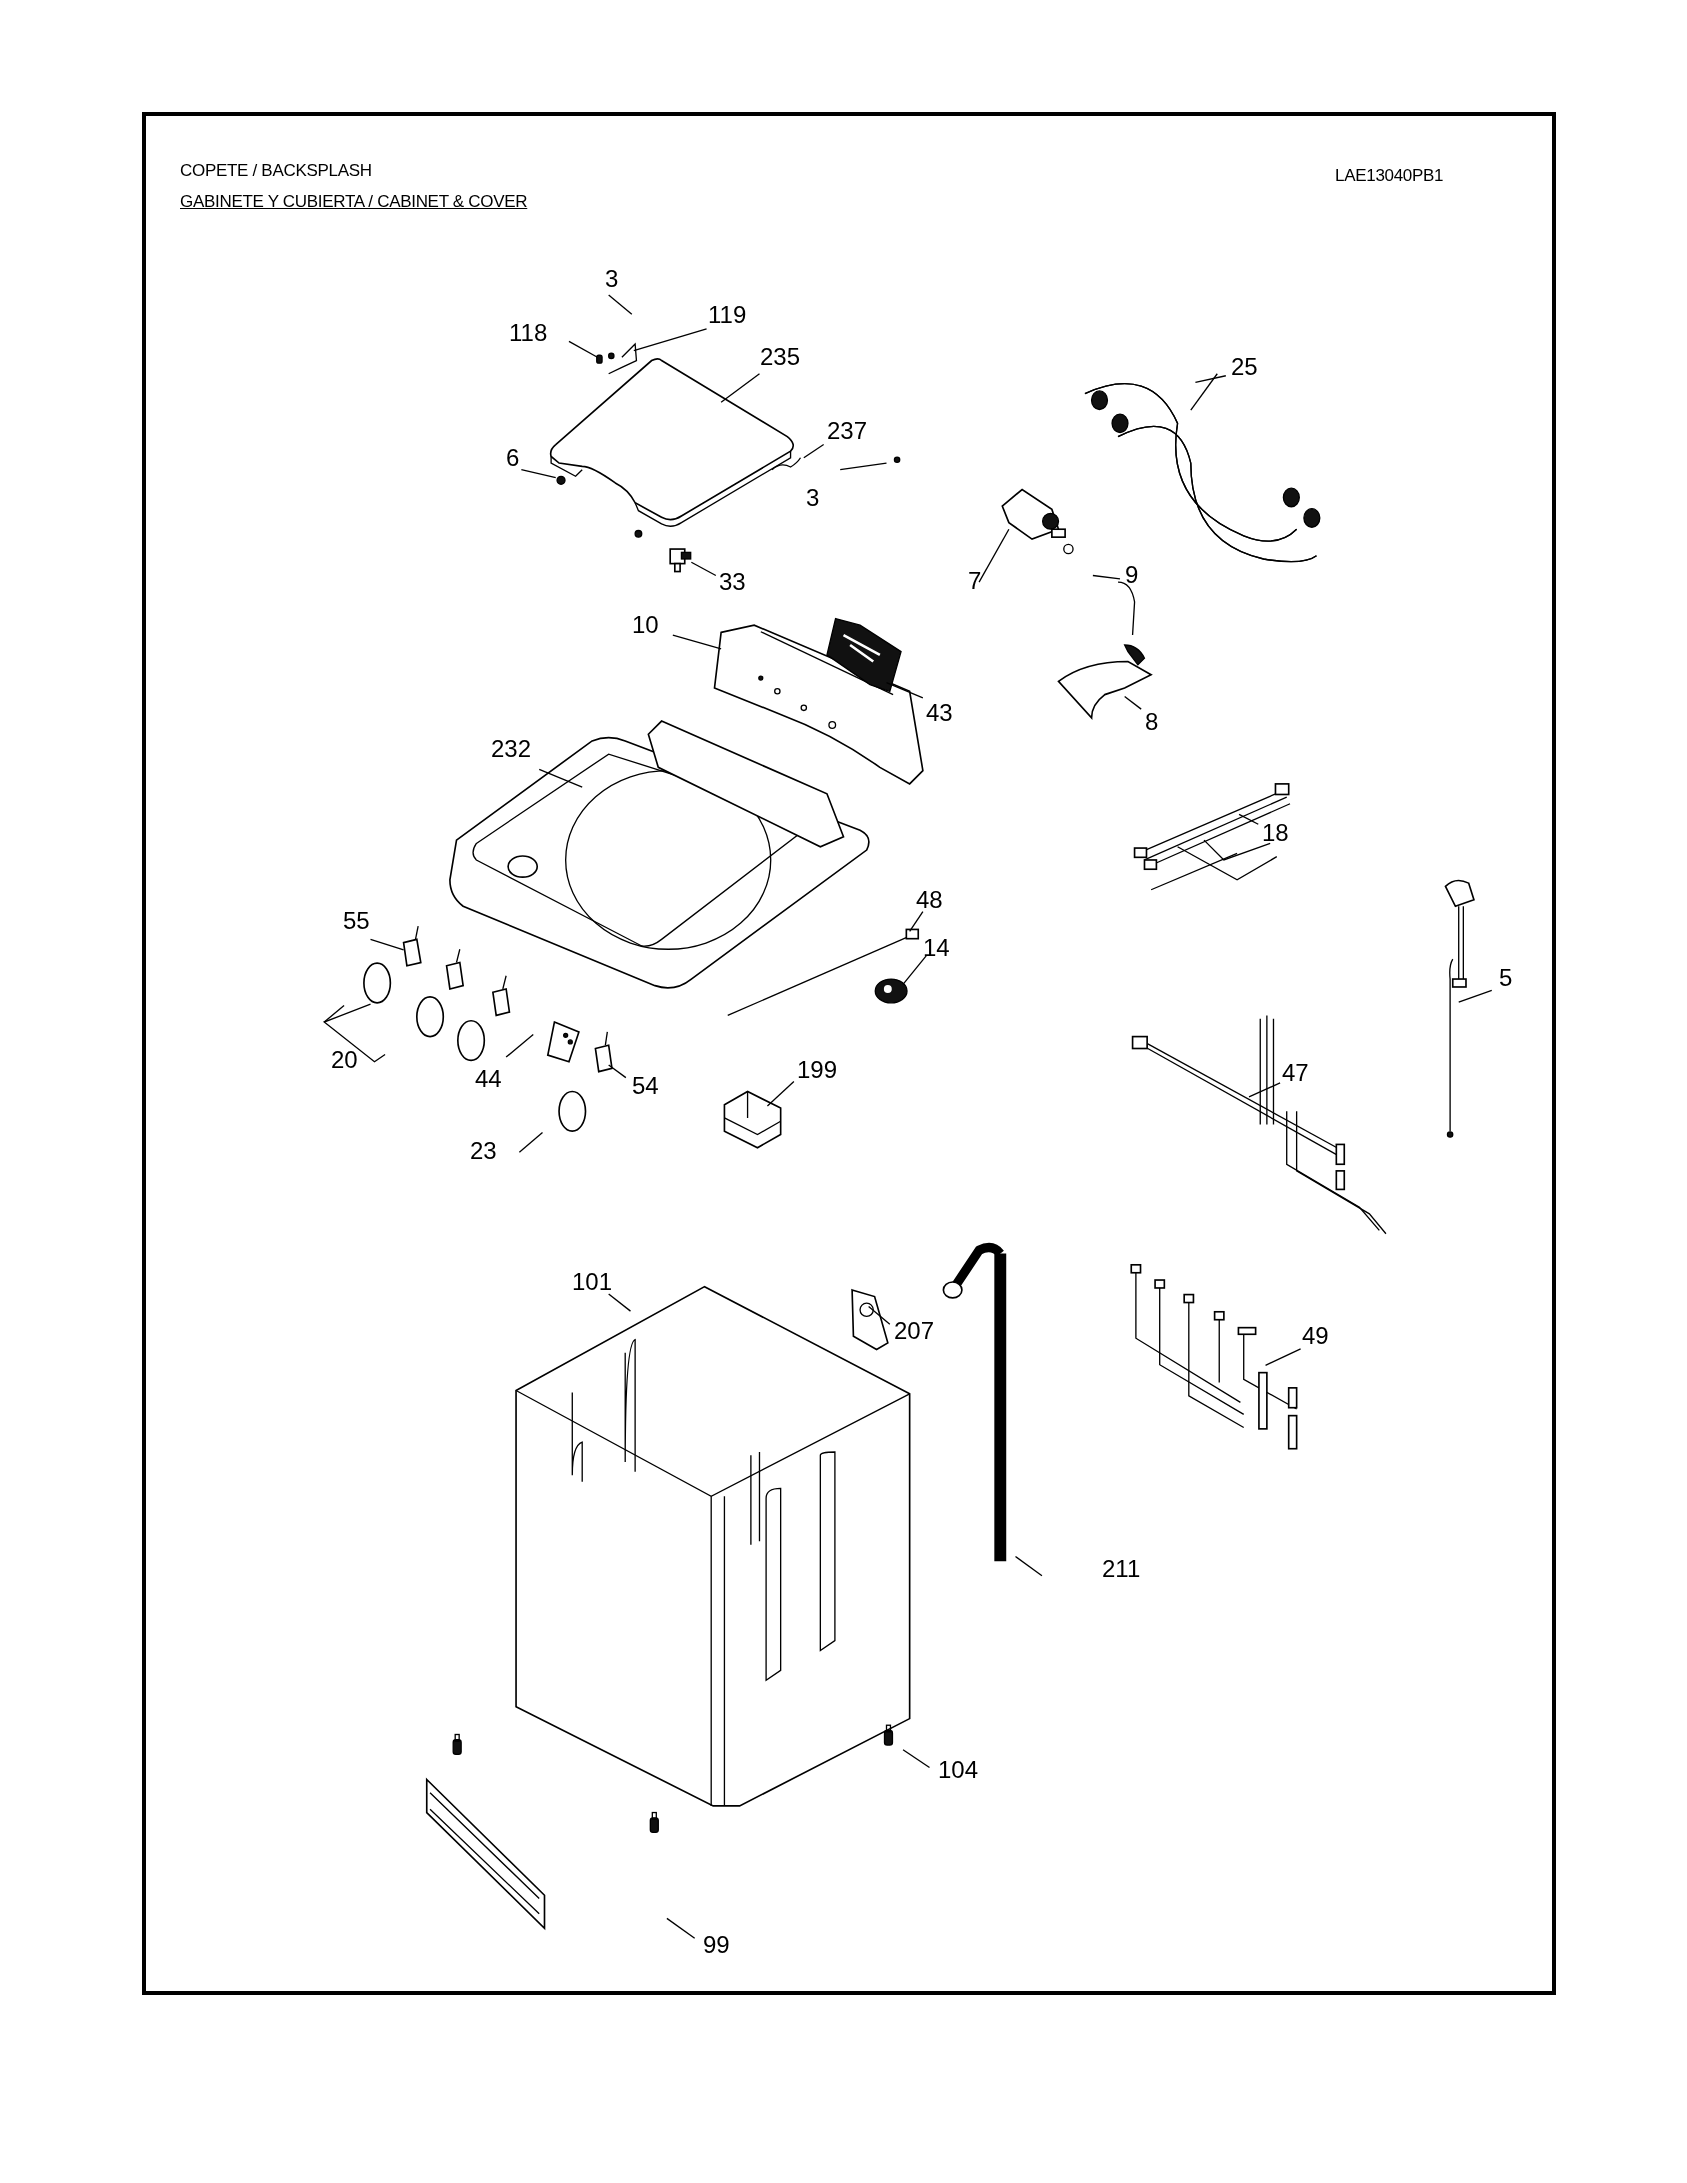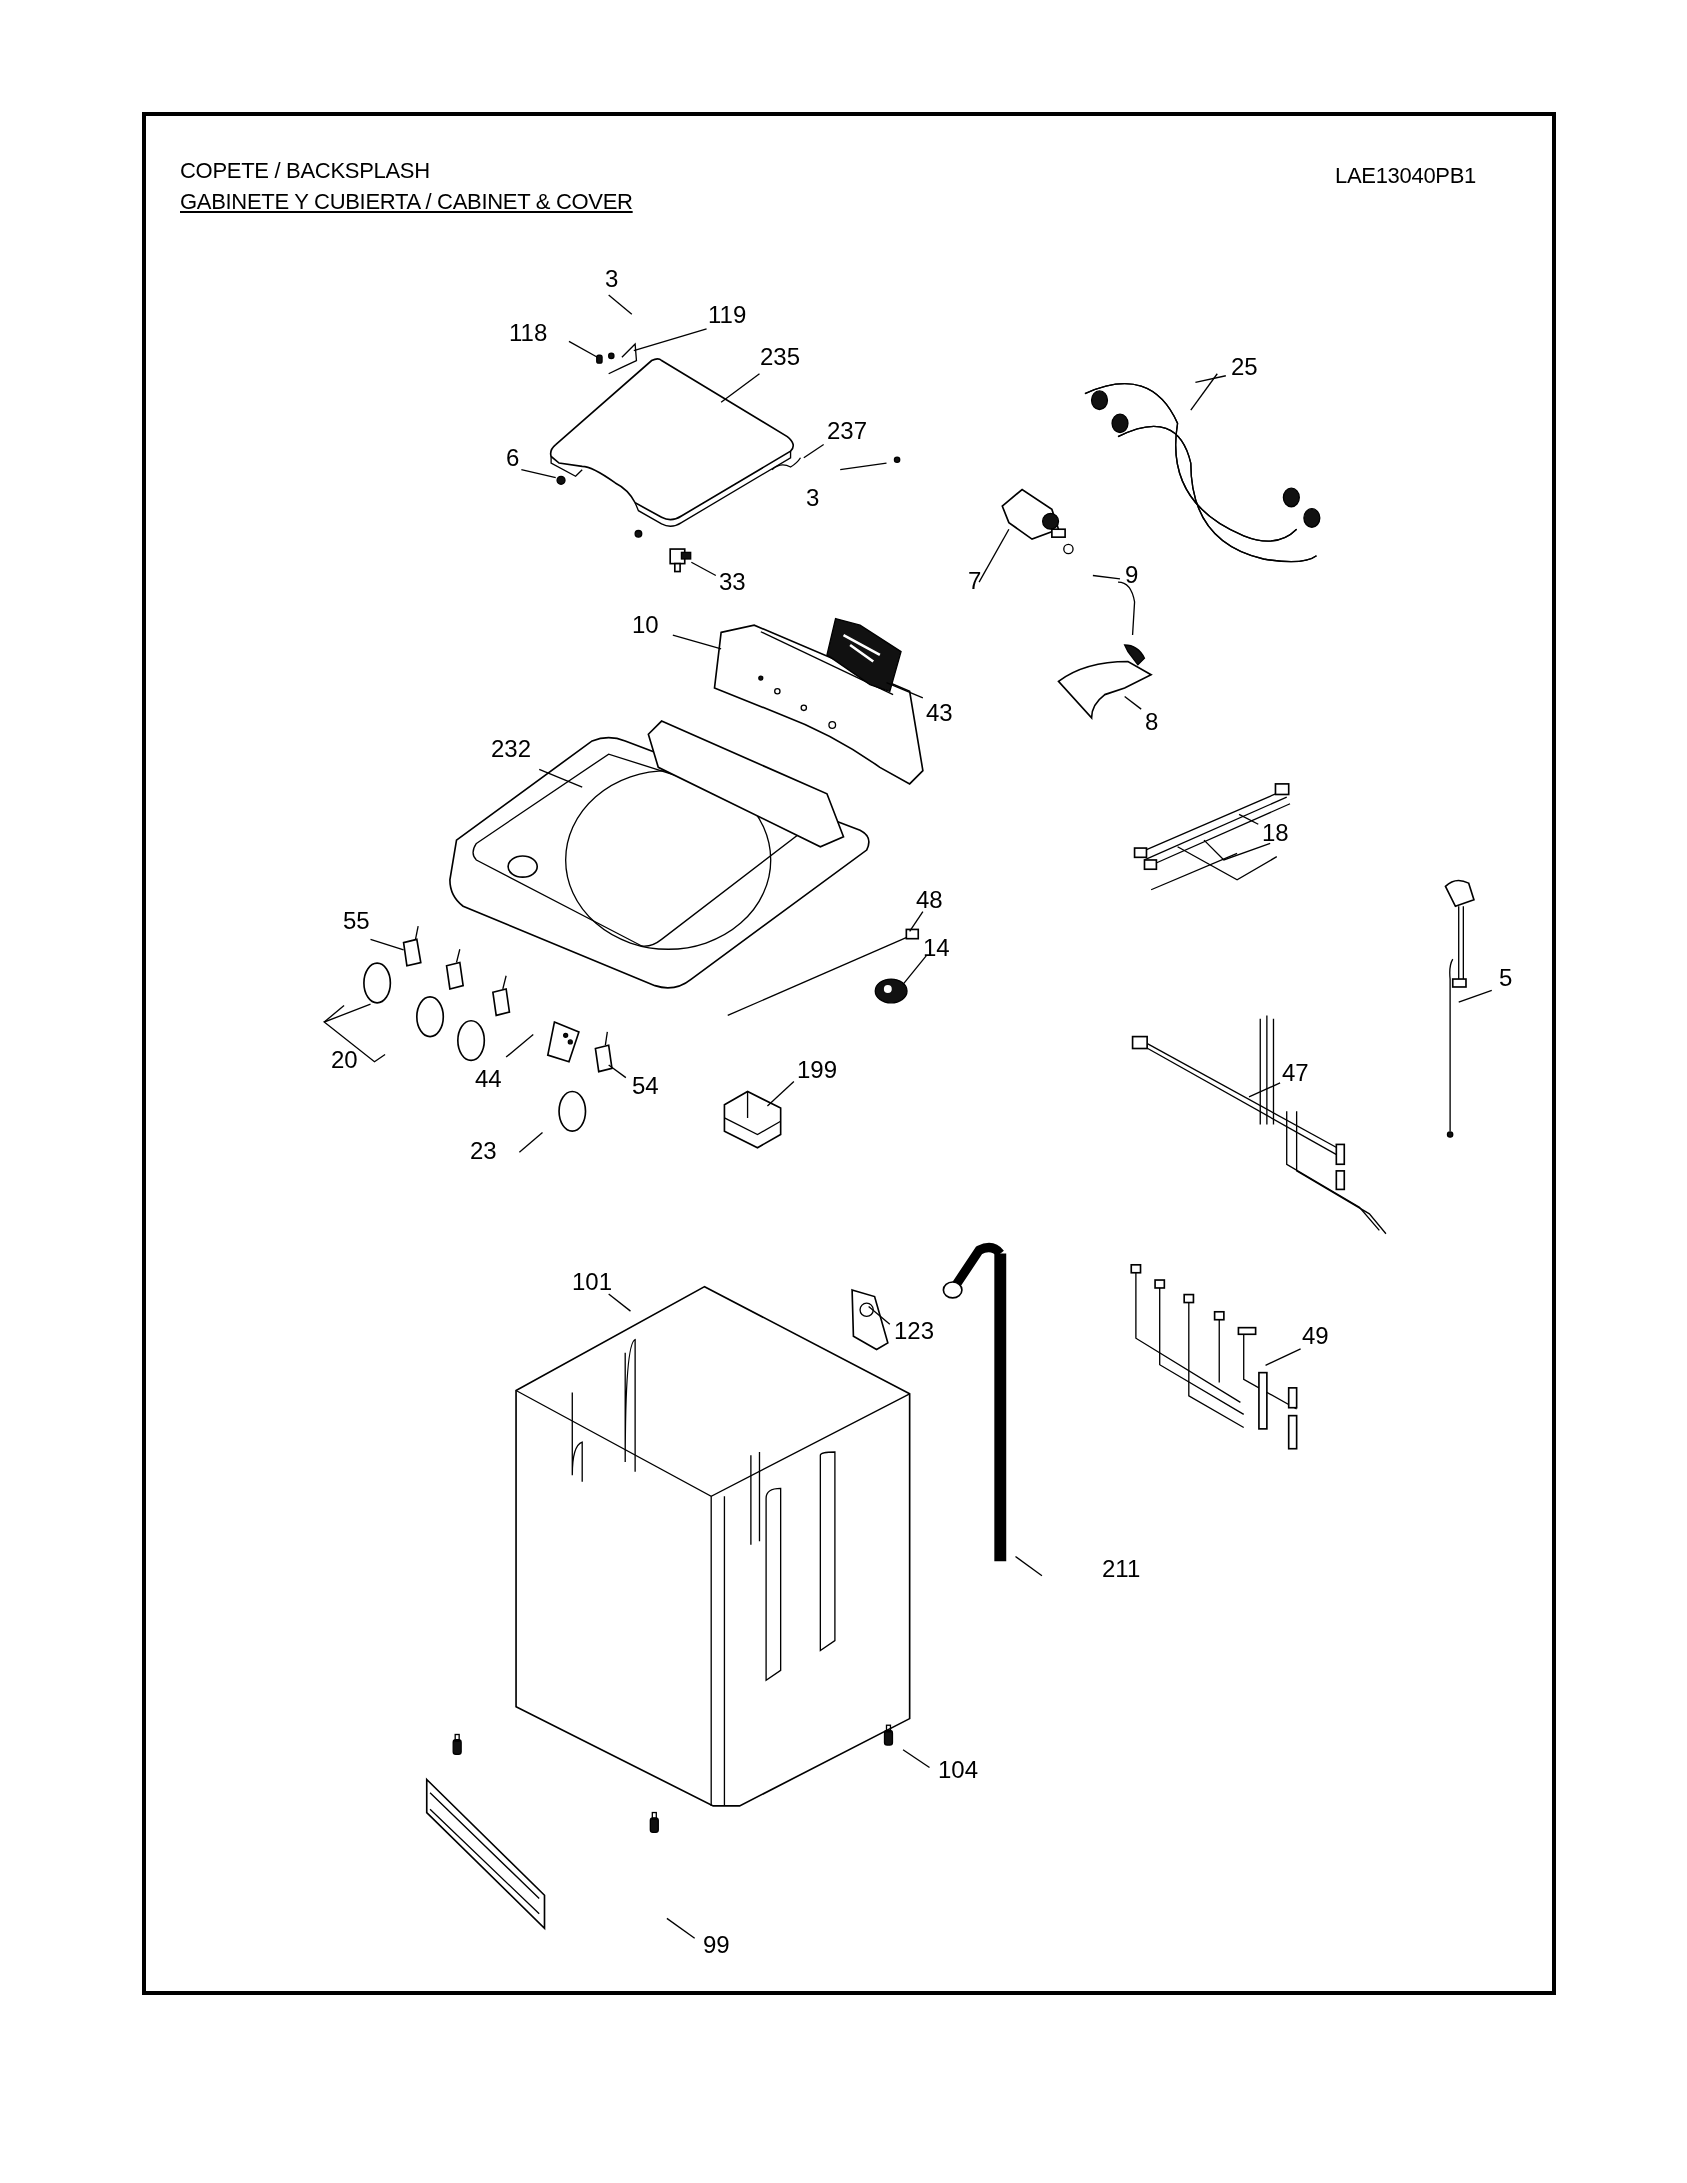--- a/index.html
+++ b/index.html
@@ -1,20 +1,20 @@
 <!DOCTYPE html>
 <html style="font-size:10.6px"><head>
 <meta charset="utf-8">
 <style>
   html, body { margin:0; padding:0; background:#ffffff; }
   body { width:1687px; height:2183px; position:relative; overflow:hidden;
          font-family:"Liberation Sans", sans-serif; color:#000; }
   .frame { position:absolute; left:142px; top:112px; width:1414px; height:1883px;
            border:4.6px solid #000; box-sizing:border-box; }
-  .hdr { position:absolute; font-size:22px; line-height:29px; letter-spacing:-0.3px; }
+  .hdr { position:absolute; font-size:17px; line-height:29px; letter-spacing:-0.3px; }
   .hdr-l1 { left:180px; top:156px; }
   .hdr-l2 { left:180px; top:187px;text-decoration:underline; }
   .hdr-r  { left:1335px; top:161px; }
   svg.diagram { position:absolute; left:0; top:0; width:1687px; height:2183px; }
   .lbl { position:absolute; font-size:24px; line-height:26.5px; white-space:nowrap; }
   .part { fill:#fff; stroke:#000; stroke-width:2.5; }
   .dark { fill:#111; stroke:#000; stroke-width:2; }
   .thin { fill:none; stroke:#000; stroke-width:2; }
   .lead { fill:none; stroke:#000; stroke-width:2; }
 </style>
@@ -280,18 +280,18 @@
 <div class="lbl" style="left:916px;top:887px">48</div>
 <div class="lbl" style="left:923px;top:935px">14</div>
 <div class="lbl" style="left:1499px;top:965px">5</div>
 <div class="lbl" style="left:331px;top:1047px">20</div>
 <div class="lbl" style="left:475px;top:1066px">44</div>
 <div class="lbl" style="left:632px;top:1073px">54</div>
 <div class="lbl" style="left:1282px;top:1060px">47</div>
 <div class="lbl" style="left:797px;top:1057px">199</div>
 <div class="lbl" style="left:470px;top:1138px">23</div>
 <div class="lbl" style="left:572px;top:1269px">101</div>
-<div class="lbl" style="left:894px;top:1318px">123</div>
+<div class="lbl" style="left:894px;top:1318px">207</div>
 <div class="lbl" style="left:1302px;top:1323px">49</div>
 <div class="lbl" style="left:1102px;top:1556px">211</div>
 <div class="lbl" style="left:938px;top:1757px">104</div>
 <div class="lbl" style="left:703px;top:1932px">99</div>
 
 
 </body></html>

